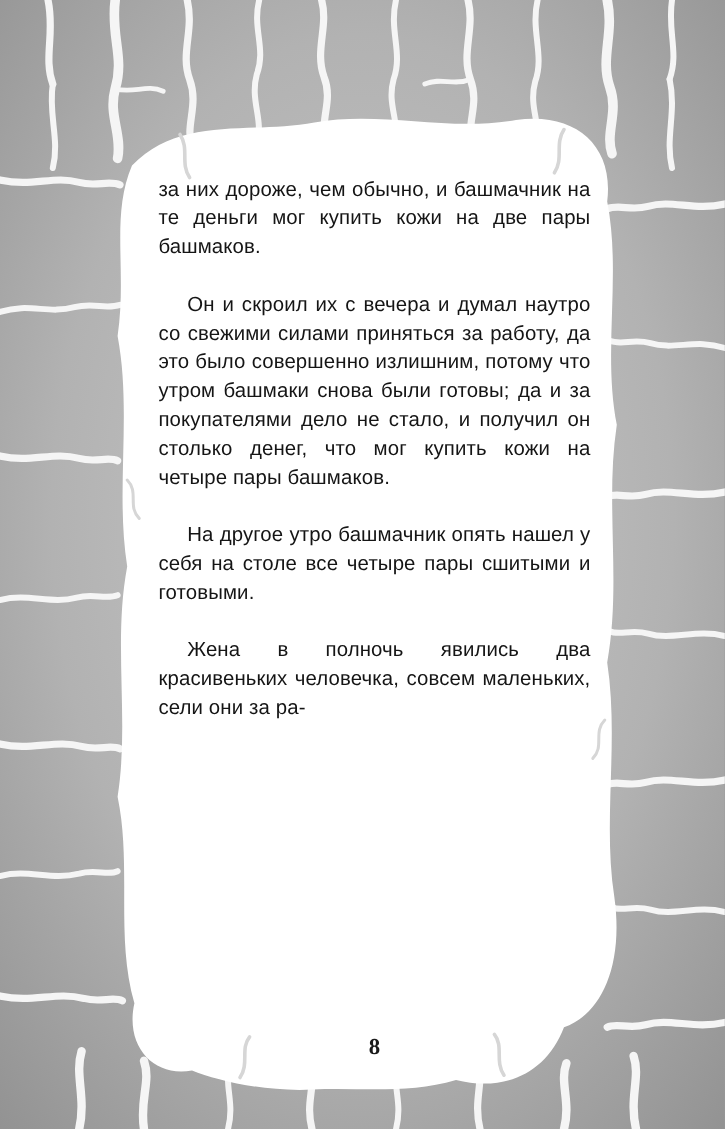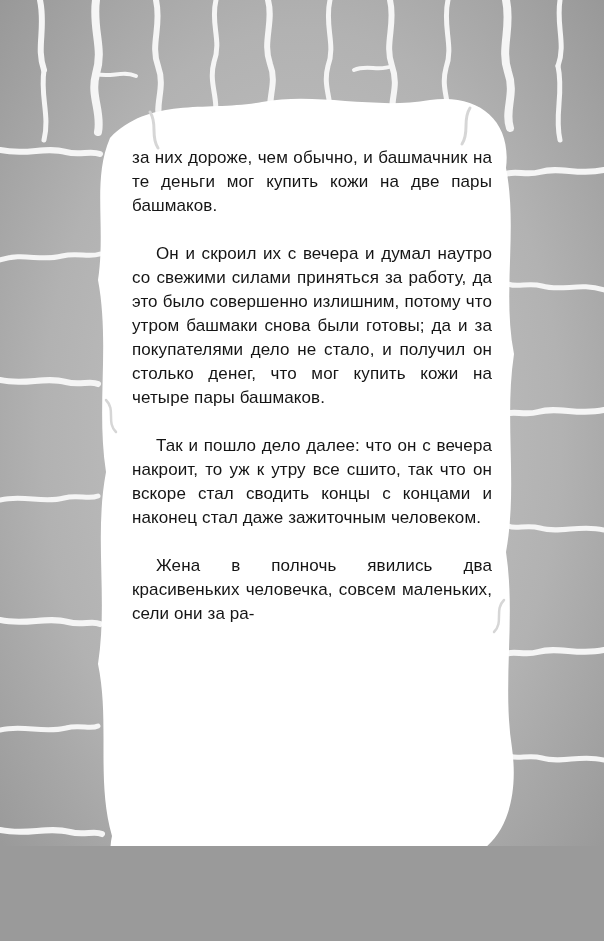--- a/index.html
+++ b/index.html
@@ -4,21 +4,21 @@
 <style>
   html, body { margin: 0; padding: 0; }
   body {
     width: 604px; height: 941px;
     font-family: "Liberation Sans", sans-serif;
     background: #9a9a9a;
     overflow: hidden;
   }
   .screenshot {
     position: relative;
-    width: 604px; height: 846px;
+    width: 604px; height: 941px;
     overflow: hidden;
   }
   .frame-svg {
     position: absolute;
     left: 0; top: 0;
     width: 604px; height: 941px;
     display: block;
   }
   .text-block {
     position: absolute;
@@ -127,19 +127,19 @@
       <path d="M106 400 C116 410 106 422 116 432" stroke-width="2.5"></path>
       <path d="M504 600 C494 610 504 622 494 632" stroke-width="2.5"></path>
       <path d="M200 898 C208 886 200 874 208 864" stroke-width="3"></path>
       <path d="M420 896 C412 884 420 872 412 862" stroke-width="3"></path>
     </g>
   </svg>
 
   <div class="text-block">
     <p>за них дороже, чем обычно, и башмачник на те деньги мог купить кожи на две пары башмаков.</p>
     <p class="indent">Он и скроил их с вечера и думал наутро со свежими силами приняться за работу, да это было совершенно излишним, потому что утром башмаки снова были готовы; да и за покупателями дело не стало, и получил он столько денег, что мог купить кожи на четыре пары башмаков.</p>
-    <p class="indent">Так и пошло дело далее: что он с вечера накроит, то уж к утру все сшито, так что он вскоре стал сводить концы с концами и наконец стал даже зажиточным человеком.</p>
+    <p class="indent">На другое утро башмачник опять нашел у себя на столе все четыре пары сшитыми и готовыми.</p>
     <p class="indent">Жена в полночь явились два красивеньких человечка, совсем маленьких, сели они за ра-</p>
   </div>
 
   <div class="page-number">8</div>
 
 </div>
 
 </body></html>

